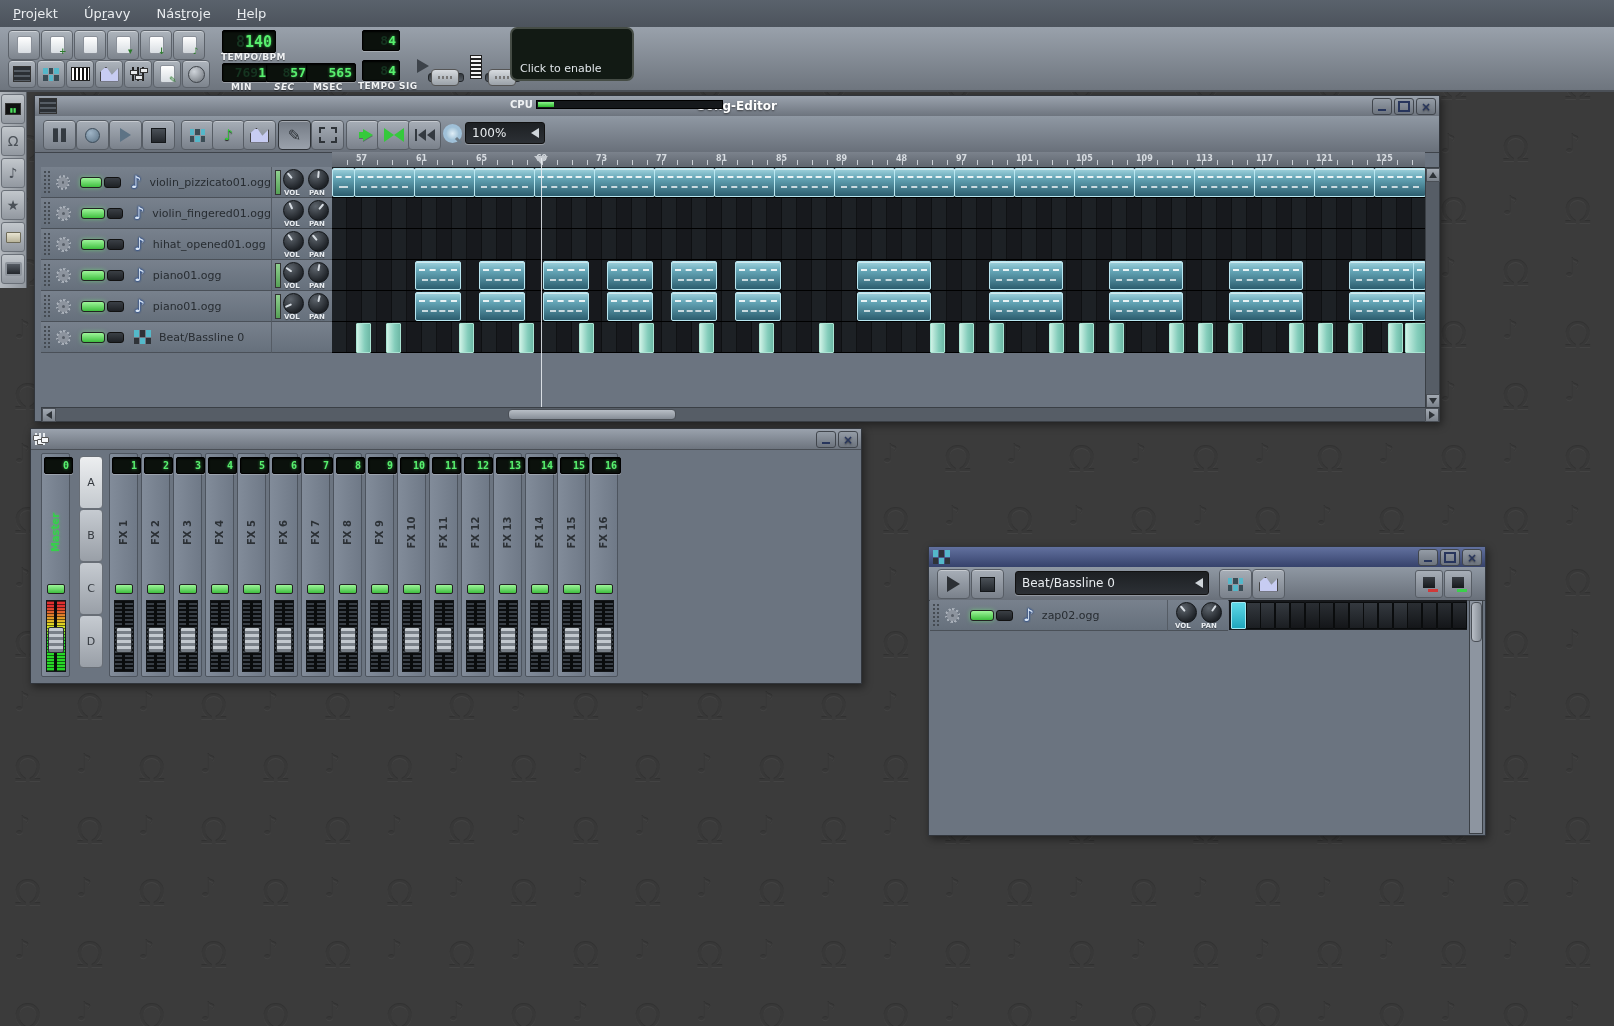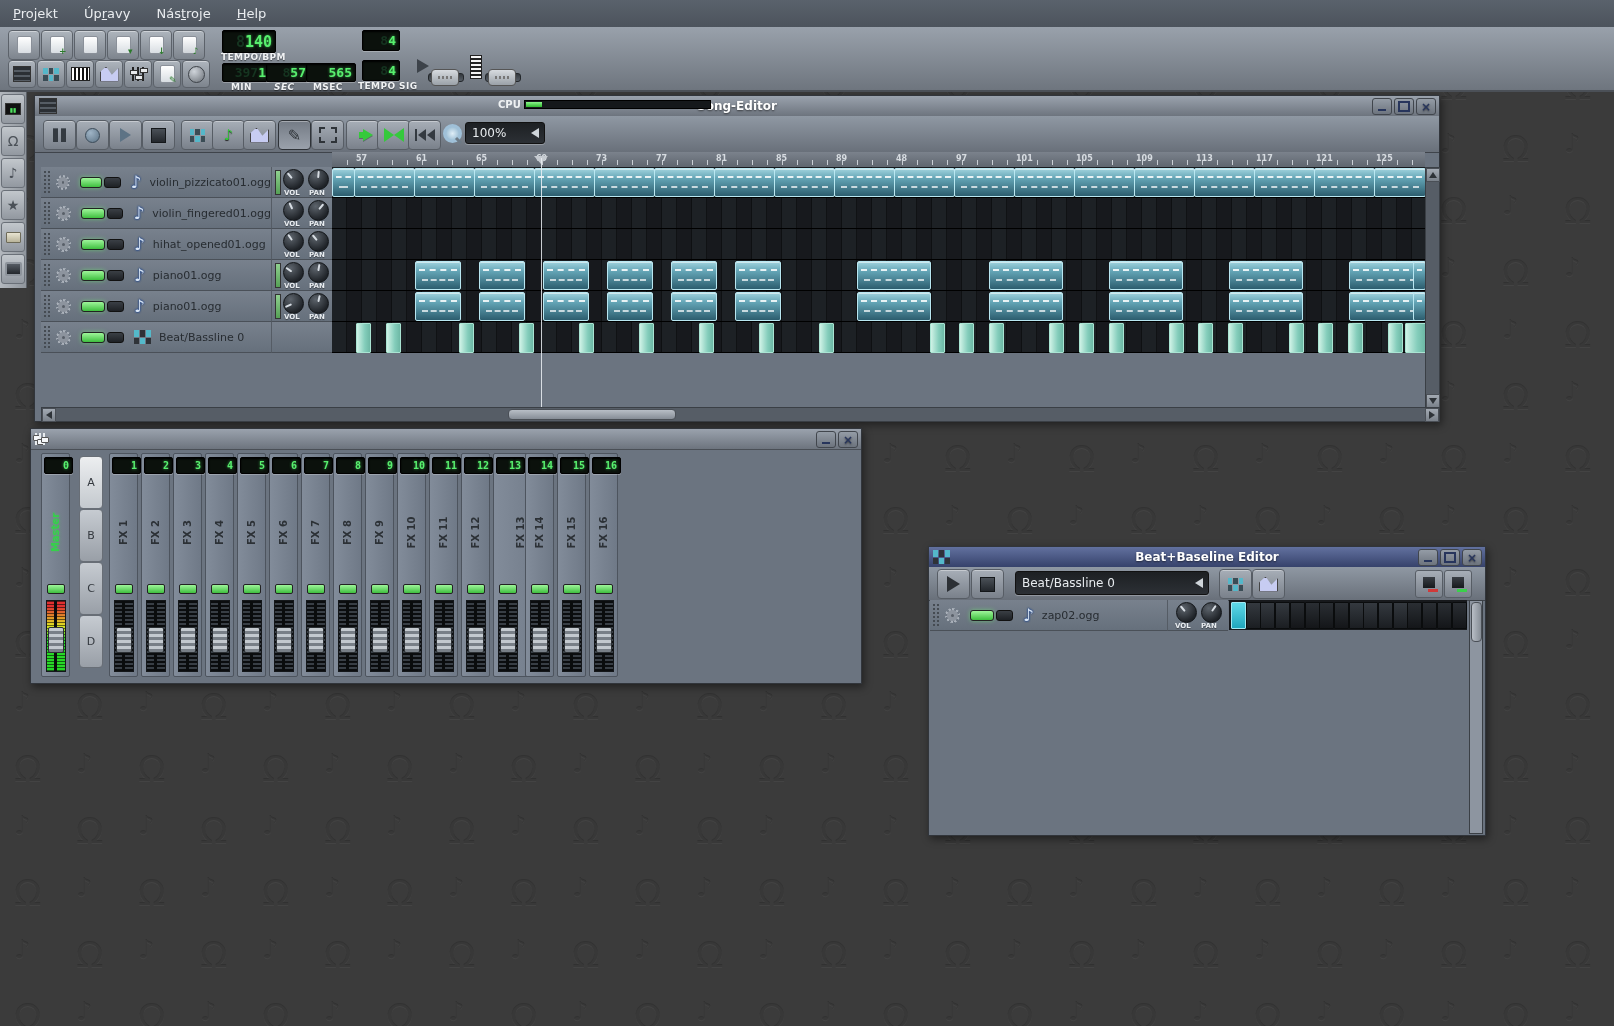--- a/index.html
+++ b/index.html
@@ -721,21 +721,21 @@
       </div>
     </div>
 
   <div class="lcd" style="left:222px;top:3px;width:46px;height:21px;font-size:15px;position:absolute;">
     <span class="ghost">8</span>
       <span>140</span>
   </div>
   <div class="lcdlabel" style="left:221px;top:25px;">TEMPO/BPM</div>
 
   <div class="lcd" style="left:222px;top:36px;width:40px;height:17px;font-size:13px;position:absolute;">
-    <span class="ghost">397</span>
+    <span class="ghost">769</span>
       <span>1</span>
   </div>
   <div class="lcd" style="left:266px;top:36px;width:36px;height:17px;font-size:13px;position:absolute;">
     <span class="ghost">8</span>
       <span>57</span>
   </div>
   <div class="lcd" style="left:306px;top:36px;width:42px;height:17px;font-size:13px;position:absolute;">
     <span>565</span>
   </div>
   <div class="lcdlabel" style="left:231px;top:55px;">MIN</div>
@@ -754,21 +754,24 @@
 
   <div style="position:absolute;left:417px;top:32px;" class="vol-ic"></div>
   <div class="hslider" style="left:428px;top:46px;width:34px;">
       <div class="handle" style="left:2px;"></div>
     </div>
   <div style="position:absolute;left:470px;top:28px;" class="kbd-ic"></div>
   <div class="hslider" style="left:485px;top:46px;width:34px;">
       <div class="handle" style="left:2px;"></div>
     </div>
 
-  <div class="cpu-row" style="left:498px;top:72px;">
+  <div class="visualizer" style="left:510px;top:0px;width:104px;height:42px;">
+    <span>Click to enable</span>
+  </div>
+  <div class="cpu-row" style="left:510px;top:72px;">
     <span>CPU</span>
     <span class="cpu-bar">
         <span class="cpu-fill" id="cpu-fill" style="width: 16.65px;"></span>
       </span>
   </div>
 </div>
 
 <div class="sidebar" id="sidebar">
     <div class="sbtn">
       <span class="mini-lcd">▮▮</span>
@@ -1315,21 +1318,21 @@
       <div class="strip" style="left: 430px;">
         <div class="lcd slcd">12</div>
         <div class="vlabel">
           <span>FX 12</span>
         </div>
         <div class="sled"></div>
         <div class="fadertrack">
           <div class="fhandle"></div>
         </div>
       </div>
-      <div class="strip" style="left: 462px; padding-left: 27px;">
+      <div class="strip" style="left: 462px;">
         <div class="lcd slcd">13</div>
         <div class="vlabel">
           <span>FX 13</span>
         </div>
         <div class="sled"></div>
         <div class="fadertrack">
           <div class="fhandle"></div>
         </div>
       </div>
       <div class="strip" style="left: 494px;">
@@ -1375,21 +1378,20 @@
 <div class="win" style="left:928px;top:546px;width:556px;height:288px;">
   <div class="titlebar active">
     <span class="ticon bbgrid-ic" style="margin-left:4px;">
         <i></i>
         <i></i>
         <i></i>
         <i></i>
         <i></i>
         <i></i>
       </span>
-    <span class="ttext">Beat+Baseline Editor</span>
     <span class="winbtns">
       <span class="winbtn">
           <i class="g-min"></i>
         </span>
       <span class="winbtn">
           <i class="g-max"></i>
         </span>
       <span class="winbtn">
           <i class="g-close">×</i>
         </span>

